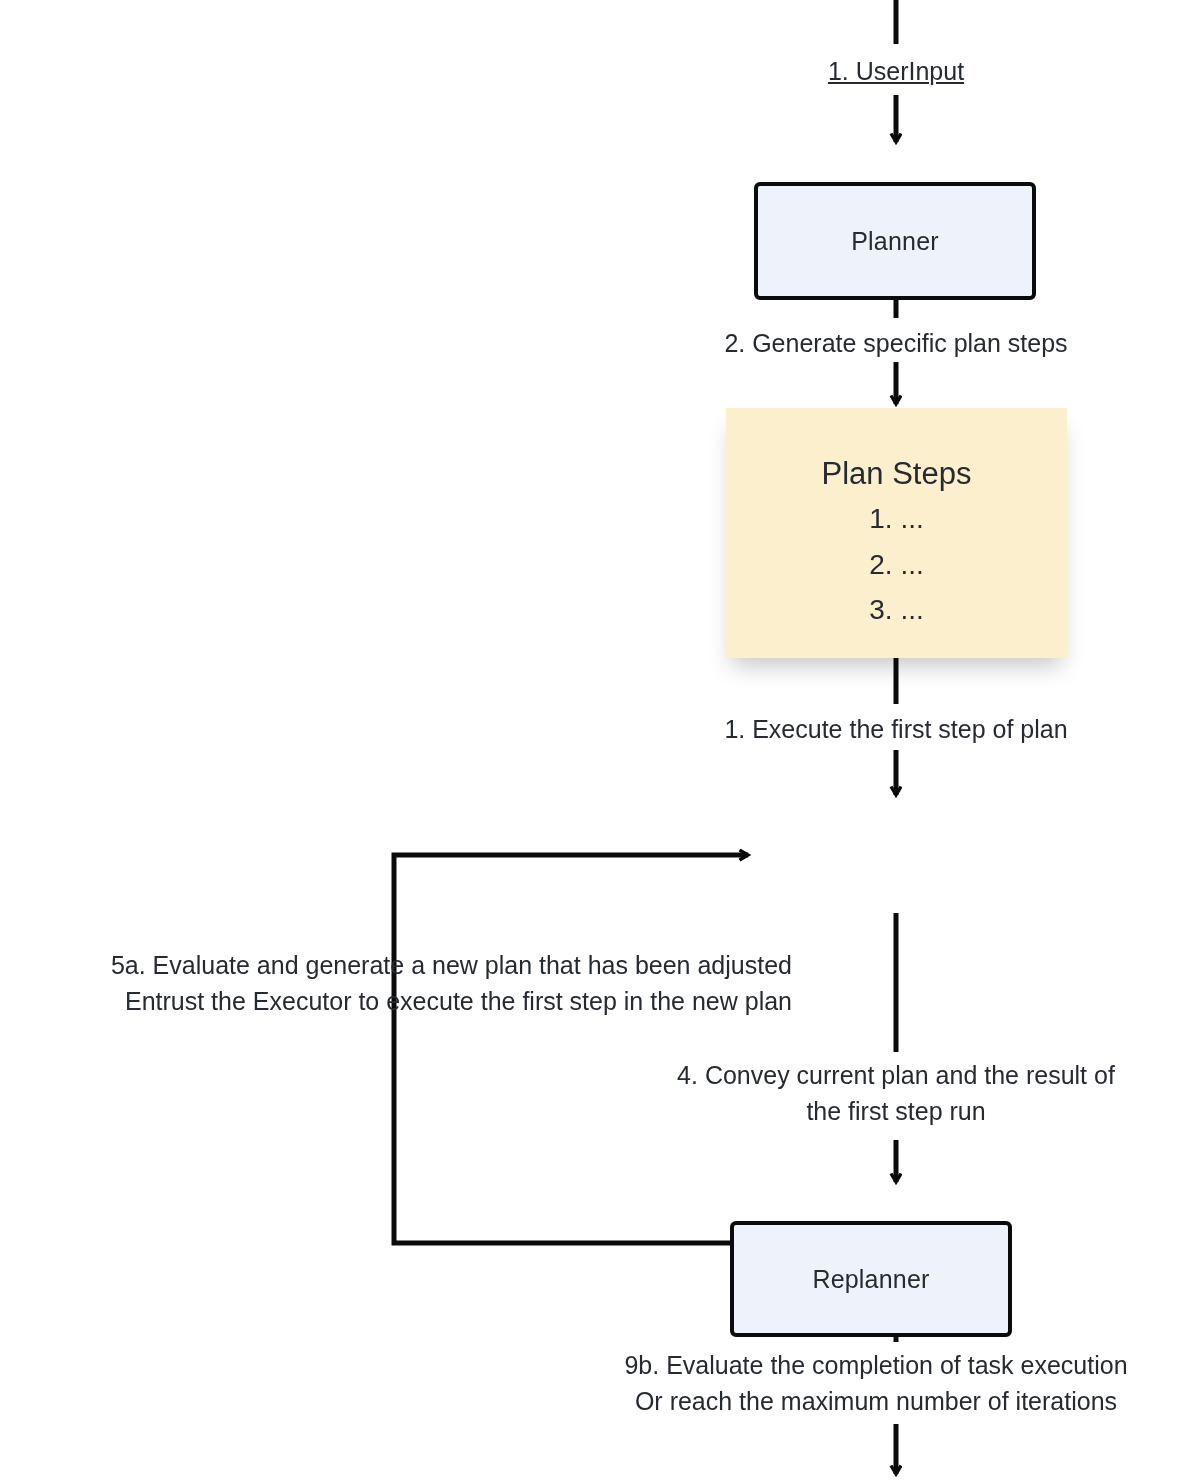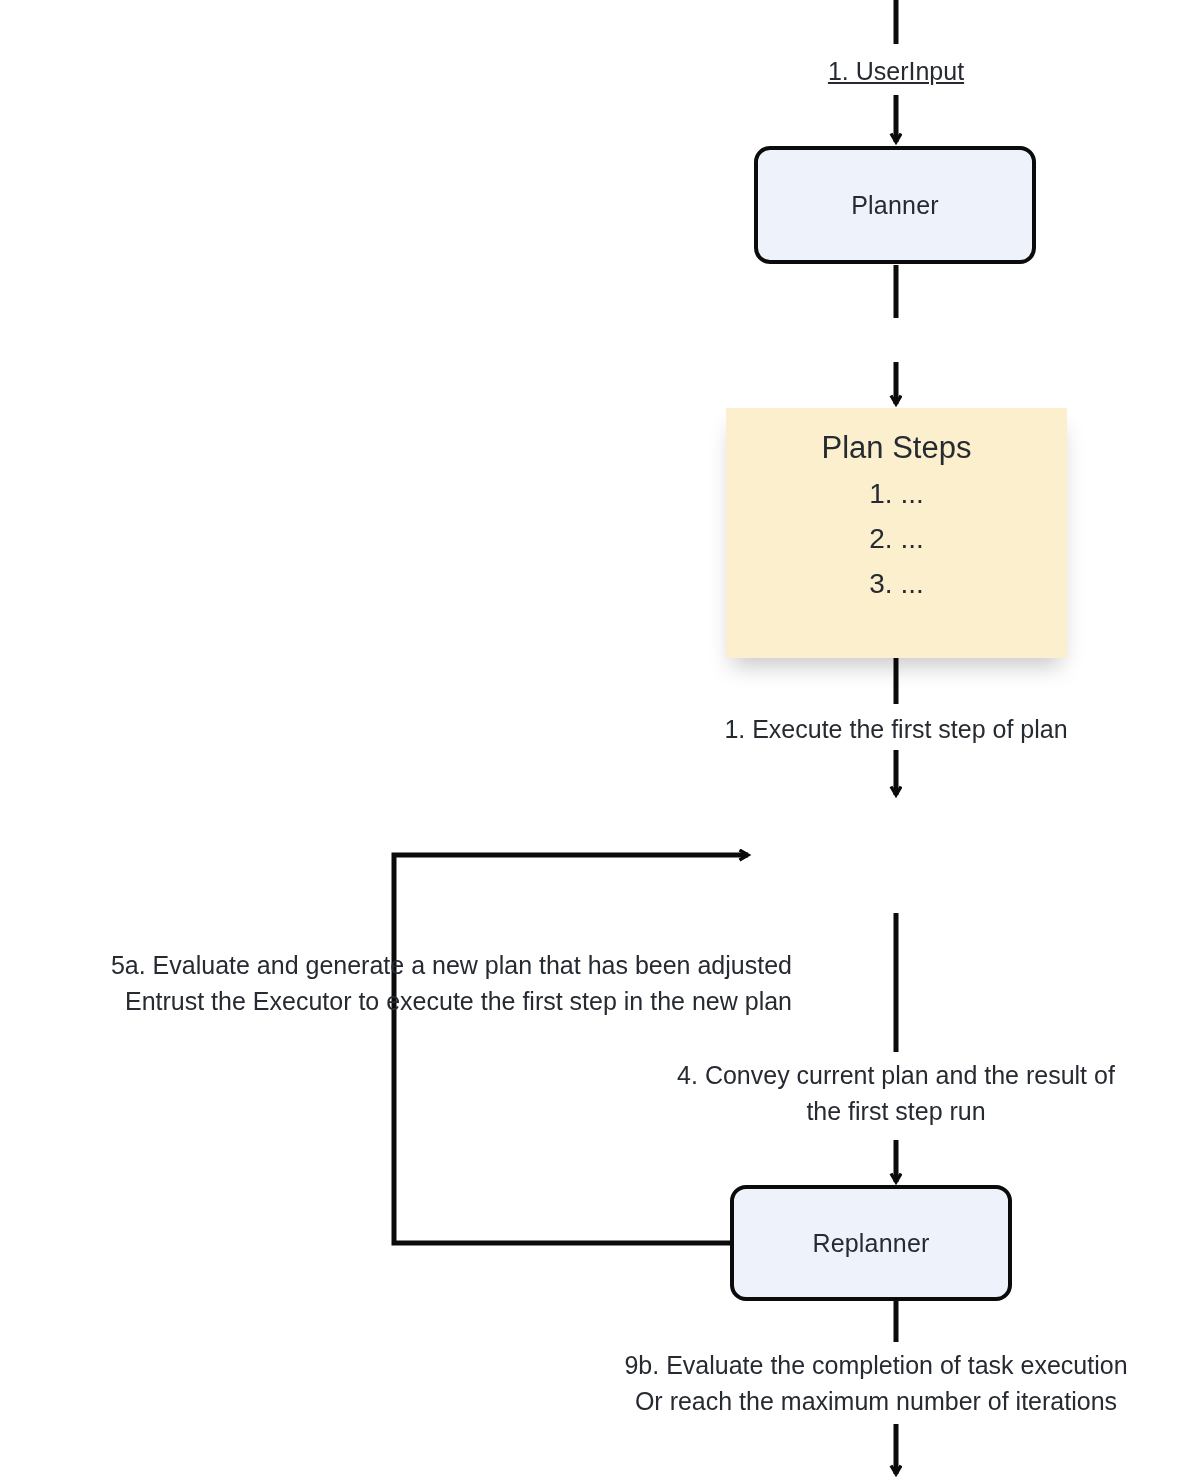--- a/index.html
+++ b/index.html
@@ -26,36 +26,37 @@
     pointer-events: none;
   }
   .node {
     position: absolute;
     box-sizing: border-box;
     display: flex;
     align-items: center;
     justify-content: center;
     background: #eef2fb;
     border: 4px solid #0b0b0b;
-    border-radius: 16px;
+    border-radius: 6px;
     color: #262a31;
     font-size: 25px;
     letter-spacing: 0.2px;
+    margin-top: 36px;
   }
   .note {
     position: absolute;
     box-sizing: border-box;
     background: #fcefcd;
     border: 0;
     border-radius: 0;
     box-shadow: 0 14px 22px -6px rgba(0,0,0,0.22);
     display: flex;
     flex-direction: column;
     align-items: center;
-    justify-content: flex-start;
+    justify-content: center;
     padding-top: 22px;
     color: #262a31;
   }
   .note-title {
     font-size: 31px;
     line-height: 1.18;
     margin-bottom: 4px;
   }
   .note-item {
     font-size: 28px;
@@ -116,20 +117,21 @@
     <span class="note-item">3. ...</span>
   </div>
 
 
   <div class="node" style="left:730px; top:1185px; width:282px; height:116px;">
     <span>Replanner</span>
   </div>
 
   <div class="edge-label" style="left:696px; top:54px; width:400px;text-decoration:underline;">1. UserInput</div>
 
+  <div class="edge-label" style="left:676px; top:326px; width:440px;">2. Generate specific plan steps</div>
 
   <div class="edge-label" style="left:676px; top:712px; width:440px;">1. Execute the first step of plan</div>
 
   <div class="edge-label" style="left:620px; top:1058px; width:552px;text-align:center;">4. Convey current plan and the result of
 the first step run</div>
 
   <div class="edge-label left-block" style="left:0px; top:948px; width:792px;">5a. Evaluate and generate a new plan that has been adjusted
 Entrust the Executor to execute the first step in the new plan</div>
 
   <div class="edge-label" style="left:560px; top:1348px; width:632px;">9b. Evaluate the completion of task execution

